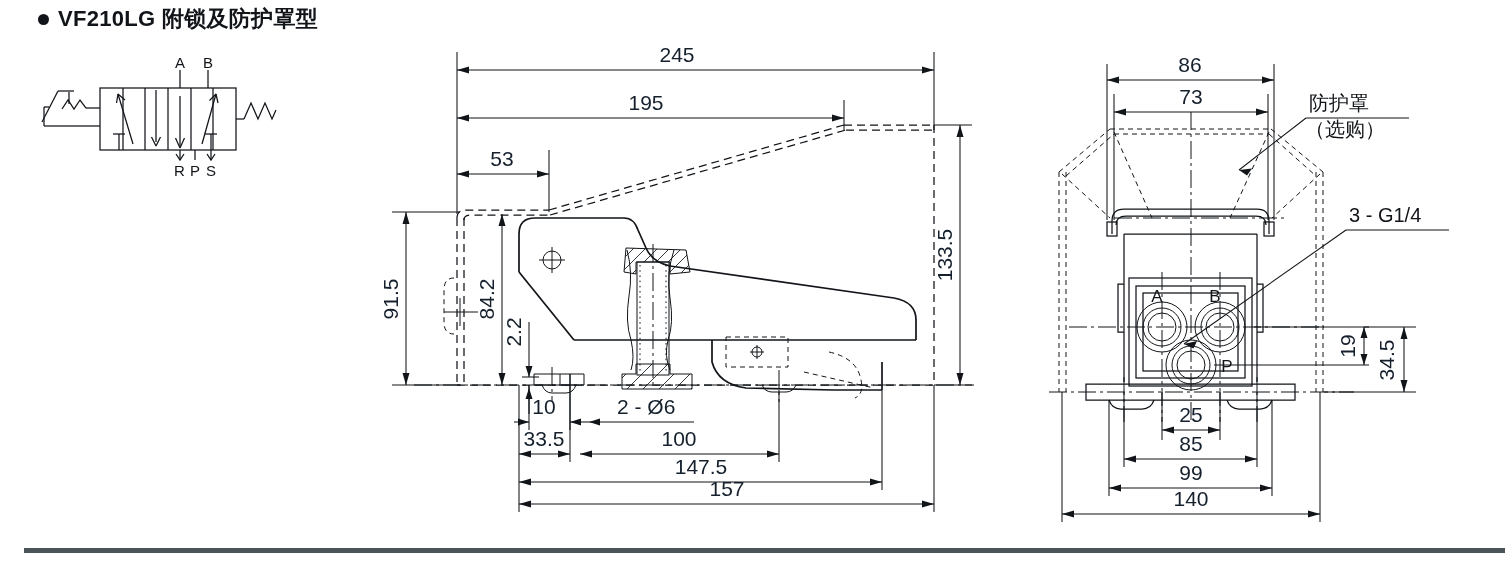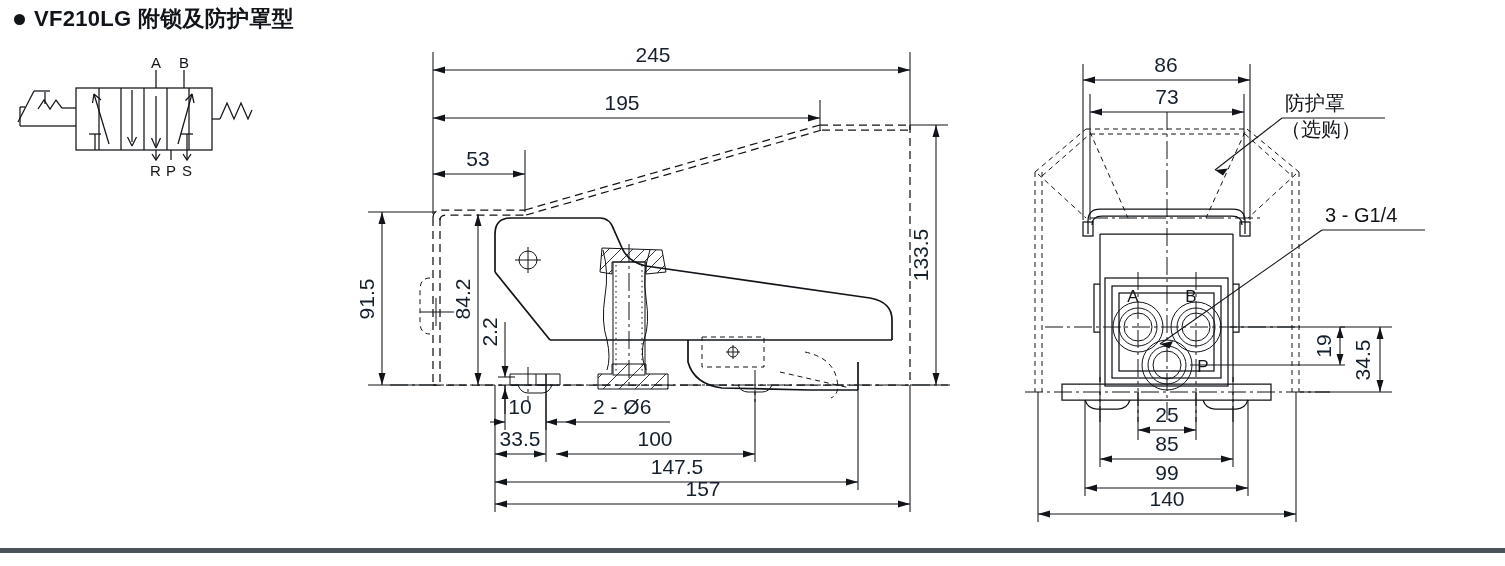--- a/index.html
+++ b/index.html
@@ -4,21 +4,21 @@
 <style>
   html,body{margin:0;padding:0;}
   body{
     width:1505px;height:566px;
     background:#ffffff;
     font-family:"Liberation Sans","DejaVu Sans",sans-serif;
     color:#111418;
     overflow:hidden;
     position:relative;
   }
-  .root{position:relative;width:1336px;height:566px;}
+  .root{position:relative;width:1336px;height:566px;margin-left:24px;}
 
   
   .title-row{
     position:absolute;left:14px;top:8px;
     display:flex;align-items:center;gap:9px;
   }
   .bullet{
     width:11px;height:11px;border-radius:50%;
     background:#111418;display:block;
   }

